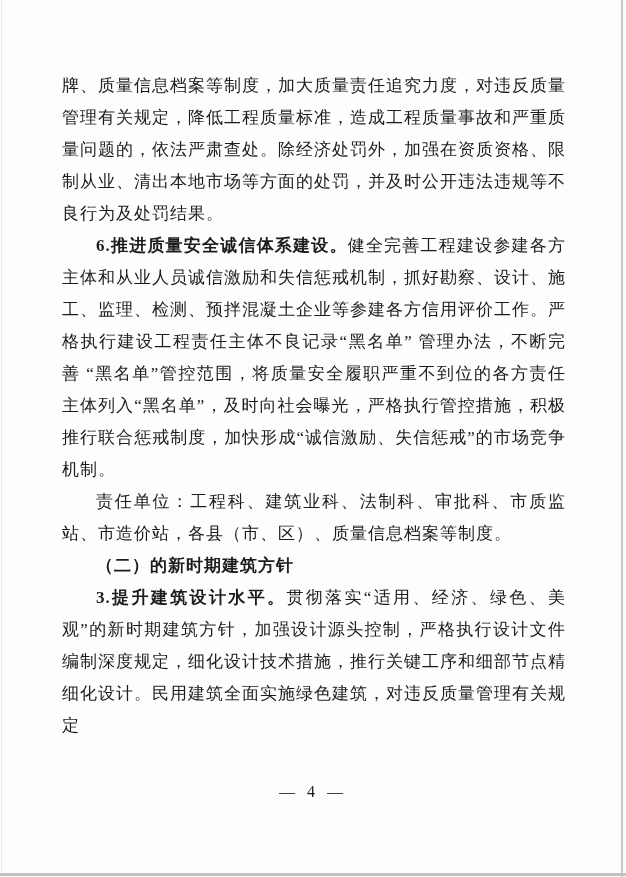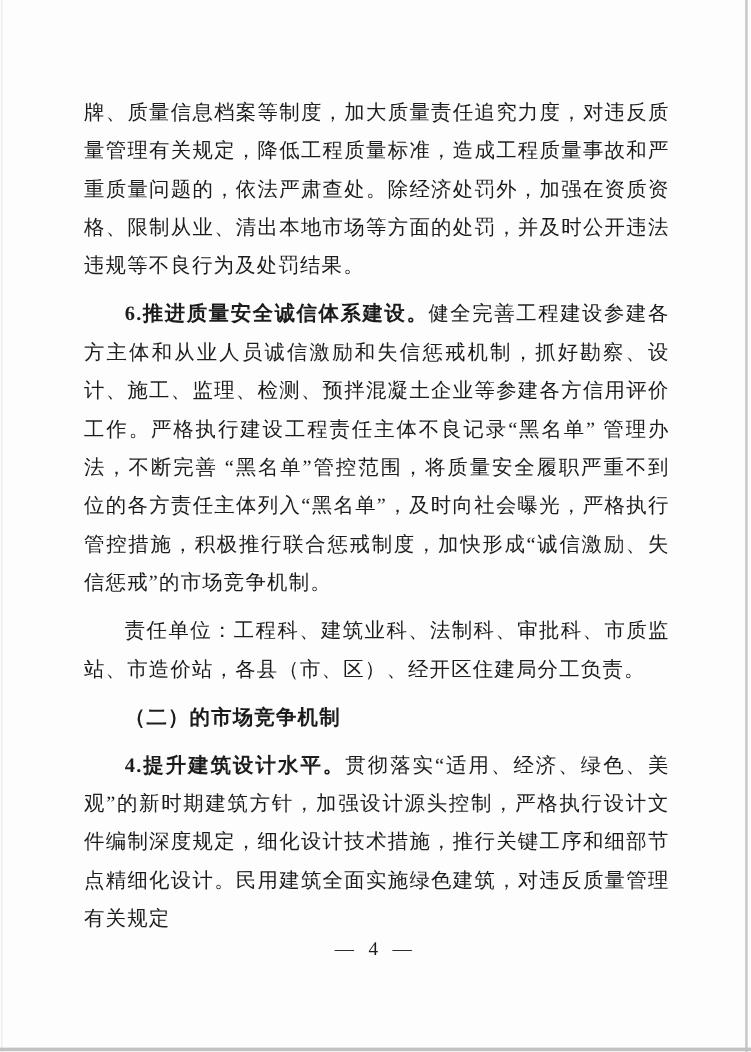--- a/index.html
+++ b/index.html
@@ -21,21 +21,21 @@
     color: #1c1c1c;
     box-sizing: border-box;
   }
   .content {
     position: absolute;
     left: 62px;
     top: 70px;
     width: 504px;
   }
   .para {
-    margin: 8px;
+    margin: 0;
     font-size: 17px;
     line-height: 32px;
     letter-spacing: 1px;
     text-align: justify;
     text-justify: inter-ideograph;
   }
   .para.indent {
     text-indent: 2em;
   }
   .lead {
@@ -81,25 +81,25 @@
 <body>
 
 <div class="page">
   <div class="content">
 
     <p class="para"><span>牌、质量信息档案等制度，加大质量责任追究力度，对违反质量管理有关规定，降低工程质量标准，造成工程质量事故和严重质量问题的，依法严肃查处。除经济处罚外，加强在资质资格、限制从业、清出本地市场等方面的处罚，并及时公开违法违规等不良行为及处罚结果。</span></p>
 
 
     <p class="para indent"><span class="lead">6.推进质量安全诚信体系建设。</span><span>健全完善工程建设参建各方主体和从业人员诚信激励和失信惩戒机制，抓好勘察、设计、施工、监理、检测、预拌混凝土企业等参建各方信用评价工作。严格执行建设工程责任主体不良记录“黑名单” 管理办法，不断完善 “黑名单”管控范围，将质量安全履职严重不到位的各方责任主体列入“黑名单”，及时向社会曝光，严格执行管控措施，积极推行联合惩戒制度，加快形成“诚信激励、失信惩戒”的市场竞争机制。</span></p>
 
-    <p class="para indent"><span>责任单位：工程科、建筑业科、法制科、审批科、市质监站、市造价站，各县（市、区）、经开区住建局分工负责。</span></p>
+    <p class="para indent"><span>责任单位：工程科、建筑业科、法制科、审批科、市质监站、市造价站，各县（市、区）、质量信息档案等制度。</span></p>
 
-    <p class="para indent"><span class="lead">（二）的市场竞争机制</span></p>
+    <p class="para indent"><span class="lead">（二）的新时期建筑方针</span></p>
 
-    <p class="para indent"><span class="lead">4.提升建筑设计水平。</span><span>贯彻落实“适用、经济、绿色、美观”的新时期建筑方针，加强设计源头控制，严格执行设计文件编制深度规定，细化设计技术措施，推行关键工序和细部节点精细化设计。民用建筑全面实施绿色建筑，对违反质量管理有关规定</span></p>
+    <p class="para indent"><span class="lead">3.提升建筑设计水平。</span><span>贯彻落实“适用、经济、绿色、美观”的新时期建筑方针，加强设计源头控制，严格执行设计文件编制深度规定，细化设计技术措施，推行关键工序和细部节点精细化设计。民用建筑全面实施绿色建筑，对违反质量管理有关规定</span></p>
 
   </div>
 
   <div class="page-number">— 4 —</div>
 
   <div class="edge-left"></div>
   <div class="edge-right"></div>
   <div class="edge-bottom"></div>
 </div>
 

